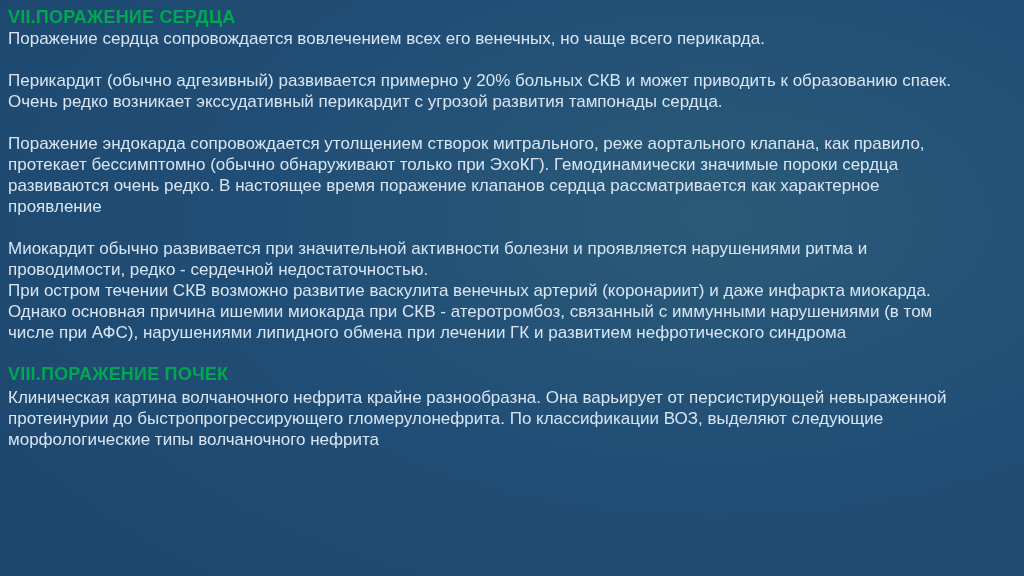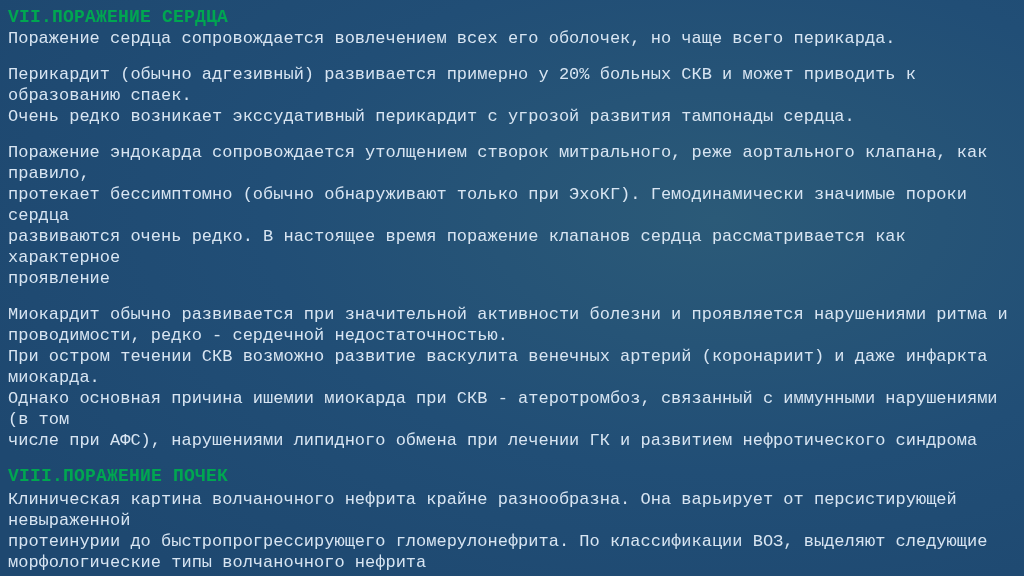--- a/index.html
+++ b/index.html
@@ -1,21 +1,21 @@
 <!DOCTYPE html>
 <html style="--bg: #214E76; --bg-hi: #2B5A78; --heading: #00A651; --text: #D8E5F2;"><head>
 <meta charset="utf-8">
 <style>
   :root {
     --bg: #214E76;
     --bg-hi: #2B5A78;
     --heading: #00A651;
     --text: #D8E5F2;
   }
-  * { box-sizing: border-box; font-family: Liberation Mono, monospace; }
+  * { box-sizing: border-box; }
   html, body { margin: 0; padding: 0; }
   body {
     width: 1024px;
     height: 576px;
     overflow: hidden;
     font-family: "Liberation Sans", sans-serif;
     background: radial-gradient(ellipse 820px 460px at 70% 38%,
                 var(--bg-hi) 0%, var(--bg) 55%, #1E4870 100%);
   }
   .slide {
@@ -31,31 +31,31 @@
     color: var(--heading);
     letter-spacing: 0.2px;
   }
   .para {
     margin: 0;
     font-size: 17px;
     line-height: 21px;
     color: var(--text);
     white-space: pre-line;
   }
-  .sp { margin-top: 15px; }      
+  .sp { margin-top: 21px; }      
   .sp-sm { margin-top: 2px; }   
 </style>
 </head>
 <body>
 
 <div class="slide">
 
   <h2 class="heading">VII.ПОРАЖЕНИЕ СЕРДЦА</h2>
 
-  <p class="para">Поражение сердца сопровождается вовлечением всех его оболочек, но чаще всего перикарда.</p>
+  <p class="para">Поражение сердца сопровождается вовлечением всех его венечных, но чаще всего перикарда.</p>
 
   <p class="para sp">Перикардит (обычно адгезивный) развивается примерно у 20% больных СКВ и может приводить к образованию спаек.
 Очень редко возникает экссудативный перикардит с угрозой развития тампонады сердца.</p>
 
   <p class="para sp">Поражение эндокарда сопровождается утолщением створок митрального, реже аортального клапана, как правило,
 протекает бессимптомно (обычно обнаруживают только при ЭхоКГ). Гемодинамически значимые пороки сердца
 развиваются очень редко. В настоящее время поражение клапанов сердца рассматривается как характерное
 проявление</p>
 
   <p class="para sp">Миокардит обычно развивается при значительной активности болезни и проявляется нарушениями ритма и

